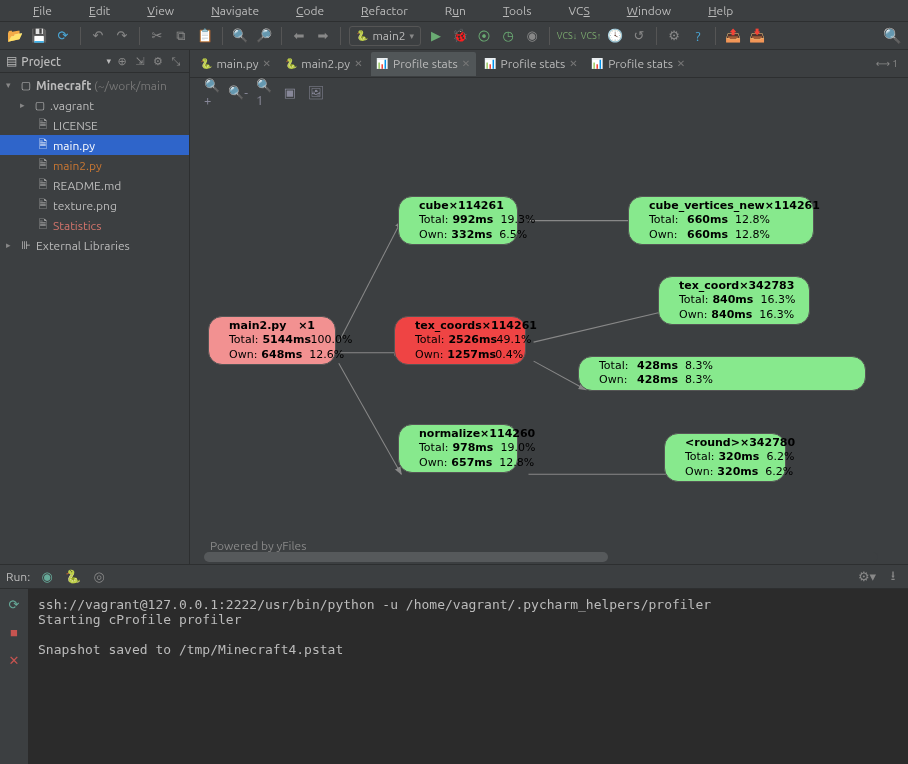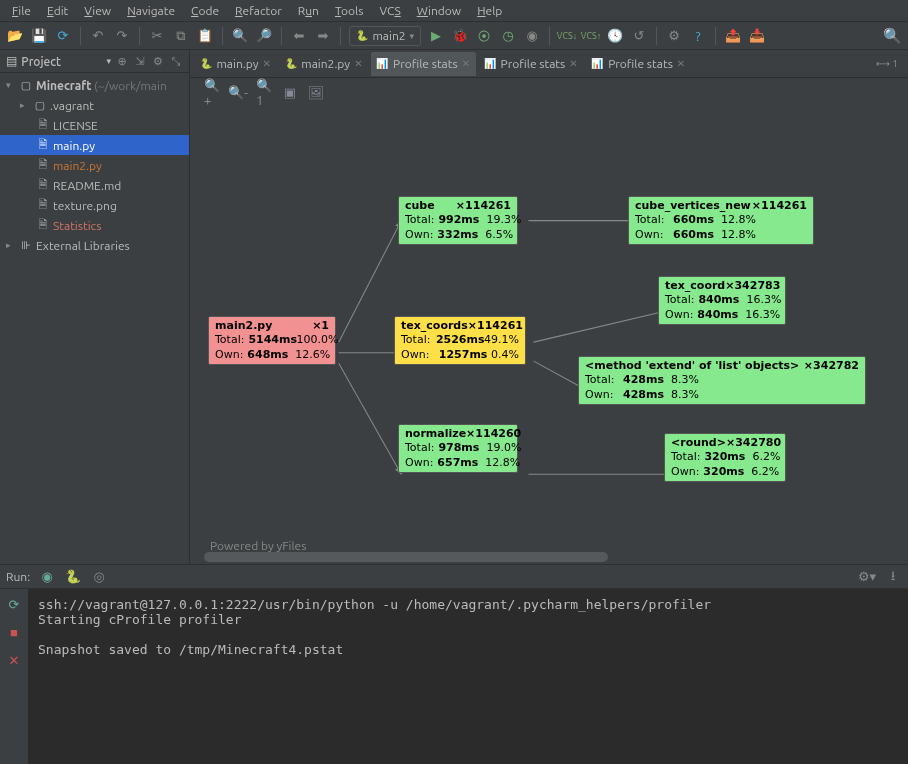--- a/index.html
+++ b/index.html
@@ -20,20 +20,21 @@
   height: 22px;
   background: #3c3f41;
   padding: 0 4px;
   gap: 0;
   border-bottom: 1px solid #2d2f30;
 }
 .menubar-item {
   padding: 2px 8px;
   color: #bbbbbb;
   cursor: pointer;
+  margin-left: 21px;
 }
 .menubar-item u { text-decoration: underline; }
 .toolbar {
   display: flex;
   align-items: center;
   height: 28px;
   background: #3c3f41;
   padding: 0 6px;
   gap: 6px;
   border-bottom: 1px solid #2d2f30;
@@ -153,44 +154,44 @@
 .graph-toolbar {
   position: absolute;
   top: 6px; left: 14px;
   display: flex;
   gap: 10px;
 }
 .gbtn { width: 16px; height: 16px; color: #889; cursor: pointer; font-size: 13px; display: flex; align-items: center; justify-content: center; }
 .node {
   position: absolute;
   border: 1px solid #555;
-  border-radius: 2px;
+  border-radius: 14px;
   font-family: "DejaVu Sans", sans-serif;
   font-size: 11px;
   color: #000;
-  padding: 2px 6px;
+  padding: 2px 20px;
   line-height: 1.3;
   min-width: 120px;
 }
 .node .title-row {
   display: flex;
   justify-content: space-between;
   font-weight: bold;
   white-space: nowrap;
 }
 .node .stat-row {
   display: flex;
   gap: 4px;
   white-space: nowrap;
 }
 .node .stat-row .lbl { width: 34px; }
 .node .stat-row .val { font-weight: bold; min-width: 44px; }
 .node .stat-row .pct { }
 .node-green { background: #87e98d; }
-.node-yellow { background: #fde047; }
+.node-yellow { background: #ef4444; }
 .node-red { background: #f29191; }
 .yfiles {
   position: absolute;
   left: 20px; bottom: 12px;
   color: #888;
   font-size: 12px;
 }
 .graph-scrollbar {
   position: absolute;
   bottom: 2px;
@@ -480,42 +481,38 @@
             <span class="val">2526ms</span>
             <span class="pct">49.1%</span>
           </div>
         <div class="stat-row">
             <span class="lbl">Own:</span>
             <span class="val">1257ms</span>
             <span class="pct">0.4%</span>
           </div>
       </div>
 
-      <div class="node node-green" style="left:468px;top:198px;width:128px">
+      <div class="node node-green" style="left:468px;top:198px;width:152px">
         <div class="title-row">
             <span>tex_coord</span>
             <span>×342783</span>
           </div>
         <div class="stat-row">
             <span class="lbl">Total:</span>
             <span class="val">840ms</span>
             <span class="pct">16.3%</span>
           </div>
         <div class="stat-row">
             <span class="lbl">Own:</span>
             <span class="val">840ms</span>
             <span class="pct">16.3%</span>
           </div>
       </div>
 
       <div class="node node-green" style="left:388px;top:278px;width:288px">
-        <div class="title-row">
-            <span>&lt;method 'extend' of 'list' objects&gt;</span>
-            <span>×342782</span>
-          </div>
         <div class="stat-row">
             <span class="lbl">Total:</span>
             <span class="val">428ms</span>
             <span class="pct">8.3%</span>
           </div>
         <div class="stat-row">
             <span class="lbl">Own:</span>
             <span class="val">428ms</span>
             <span class="pct">8.3%</span>
           </div>

